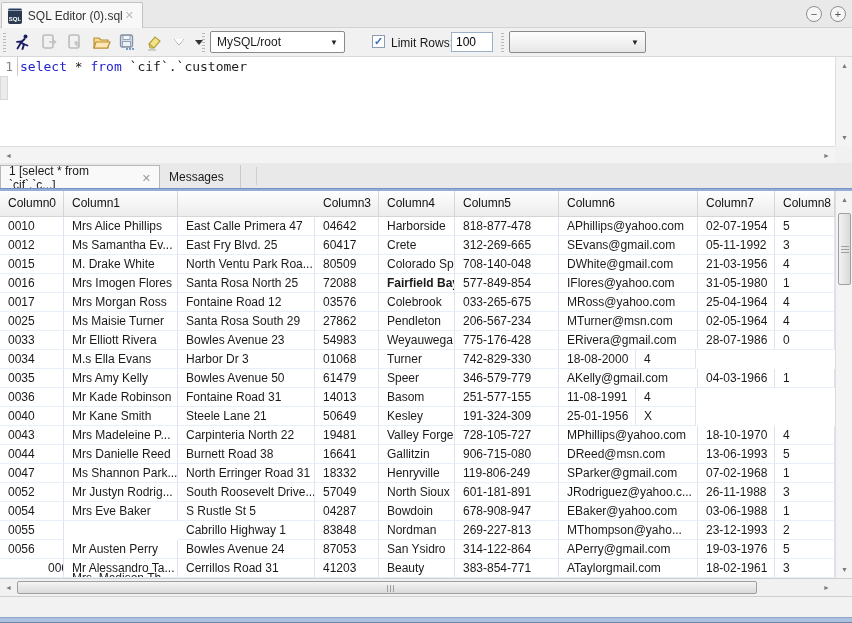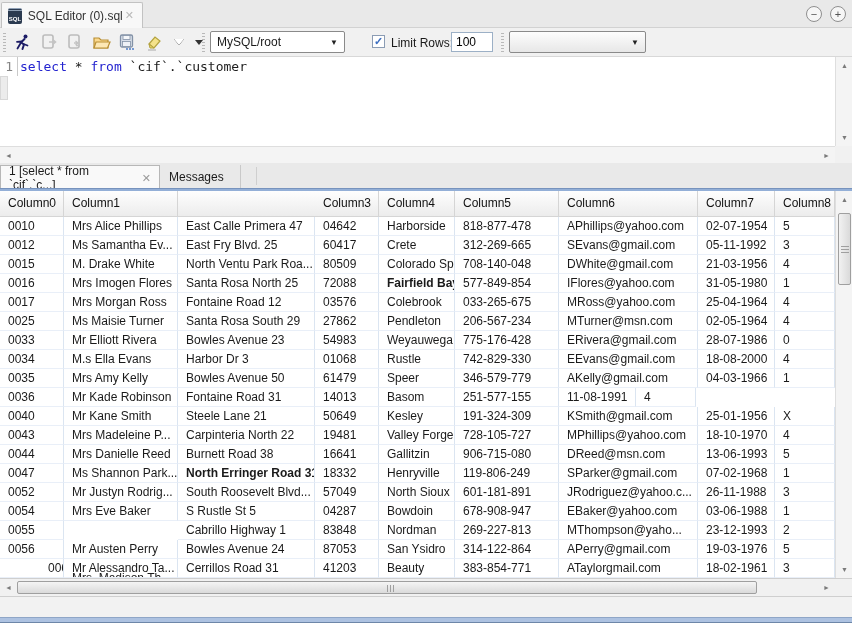--- a/index.html
+++ b/index.html
@@ -297,23 +297,22 @@
           <div class="td" style="width: 104px;">775-176-428</div>
           <div class="td" style="width: 139px;">ERivera@gmail.com</div>
           <div class="td" style="width: 77px;">28-07-1986</div>
           <div class="td" style="width: 60px;">0</div>
         </div>
         <div class="tr">
           <div class="td" style="width: 64px;">0034</div>
           <div class="td" style="width: 114px;">M.s Ella Evans</div>
           <div class="td" style="width: 137px;">Harbor Dr 3</div>
           <div class="td" style="width: 64px;">01068</div>
-          <div class="td" style="width: 76px;">Rustle</div>
+          <div class="td" style="width: 76px;">Turner</div>
           <div class="td" style="width: 104px;">742-829-330</div>
-          <div class="td" style="width: 139px;">EEvans@gmail.com</div>
           <div class="td" style="width: 77px;">18-08-2000</div>
           <div class="td" style="width: 60px;">4</div>
         </div>
         <div class="tr">
           <div class="td" style="width: 64px;">0035</div>
           <div class="td" style="width: 114px;">Mrs Amy Kelly</div>
           <div class="td" style="width: 137px;">Bowles Avenue 50</div>
           <div class="td" style="width: 64px;">61479</div>
           <div class="td" style="width: 76px;">Speer</div>
           <div class="td" style="width: 104px;">346-579-779</div>
@@ -331,21 +330,20 @@
           <div class="td" style="width: 77px;">11-08-1991</div>
           <div class="td" style="width: 60px;">4</div>
         </div>
         <div class="tr">
           <div class="td" style="width: 64px;">0040</div>
           <div class="td" style="width: 114px;">Mr Kane Smith</div>
           <div class="td" style="width: 137px;">Steele Lane 21</div>
           <div class="td" style="width: 64px;">50649</div>
           <div class="td" style="width: 76px;">Kesley</div>
           <div class="td" style="width: 104px;">191-324-309</div>
-          <div class="td" style="width: 139px;">KSmith@gmail.com</div>
           <div class="td" style="width: 77px;">25-01-1956</div>
           <div class="td" style="width: 60px;">X</div>
         </div>
         <div class="tr">
           <div class="td" style="width: 64px;">0043</div>
           <div class="td" style="width: 114px;">Mrs Madeleine P...</div>
           <div class="td" style="width: 137px;">Carpinteria North 22</div>
           <div class="td" style="width: 64px;">19481</div>
           <div class="td" style="width: 76px;">Valley Forge</div>
           <div class="td" style="width: 104px;">728-105-727</div>
@@ -360,32 +358,32 @@
           <div class="td" style="width: 64px;">16641</div>
           <div class="td" style="width: 76px;">Gallitzin</div>
           <div class="td" style="width: 104px;">906-715-080</div>
           <div class="td" style="width: 139px;">DReed@msn.com</div>
           <div class="td" style="width: 77px;">13-06-1993</div>
           <div class="td" style="width: 60px;">5</div>
         </div>
         <div class="tr">
           <div class="td" style="width: 64px;">0047</div>
           <div class="td" style="width: 114px;">Ms Shannon Park...</div>
-          <div class="td" style="width: 137px; font-weight: bold;">North Erringer Road 31</div>
+          <div class="td" style="width: 137px;">North Erringer Road 31</div>
           <div class="td" style="width: 64px;">18332</div>
           <div class="td" style="width: 76px;">Henryville</div>
           <div class="td" style="width: 104px;">119-806-249</div>
           <div class="td" style="width: 139px;">SParker@gmail.com</div>
           <div class="td" style="width: 77px;">07-02-1968</div>
           <div class="td" style="width: 60px;">1</div>
         </div>
         <div class="tr">
           <div class="td" style="width: 64px;">0052</div>
           <div class="td" style="width: 114px;">Mr Justyn Rodrig...</div>
-          <div class="td" style="width: 137px;">South Roosevelt Blvd...</div>
+          <div class="td" style="width: 137px;">South Roosevelt Drive...</div>
           <div class="td" style="width: 64px;">57049</div>
           <div class="td" style="width: 76px;">North Sioux ...</div>
           <div class="td" style="width: 104px;">601-181-891</div>
           <div class="td" style="width: 139px;">JRodriguez@yahoo.c...</div>
           <div class="td" style="width: 77px;">26-11-1988</div>
           <div class="td" style="width: 60px;">3</div>
         </div>
         <div class="tr">
           <div class="td" style="width: 64px;">0054</div>
           <div class="td" style="width: 114px;">Mrs Eve Baker</div>

